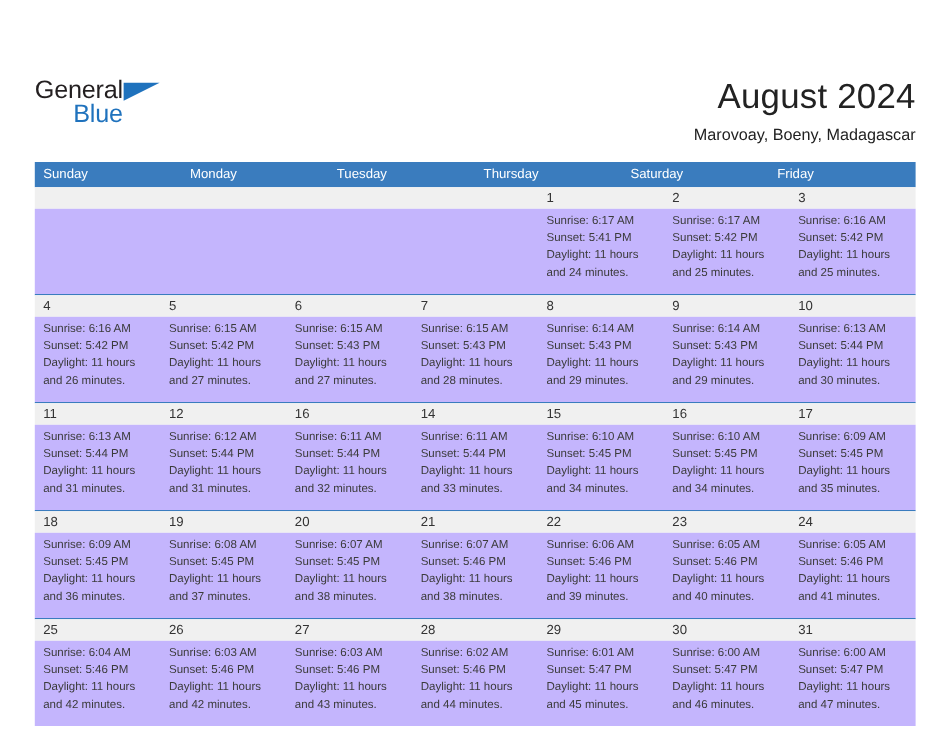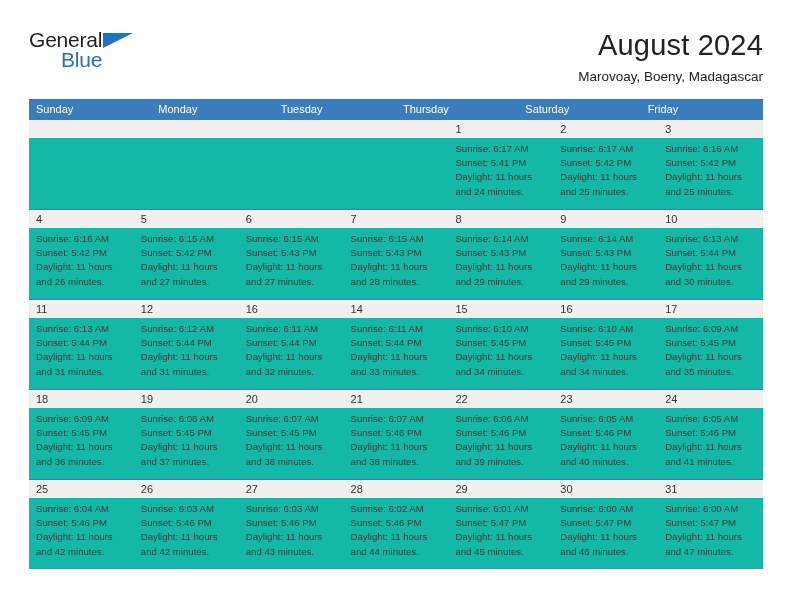--- a/index.html
+++ b/index.html
@@ -20,20 +20,21 @@
     padding: 0 29px;
   }
 
   
   .header {
     display: flex;
     align-items: flex-start;
     justify-content: space-between;
     padding-top: 28px;
     height: 76px;
+    margin-top: 36px;
   }
 
   .logo {
     position: relative;
     width: 110px;
     height: 46px;
     flex: 0 0 auto;
   }
   .logo-general {
     position: absolute;
@@ -117,21 +118,21 @@
   .daynum {
     flex: 1 1 0;
     font-size: 11px;
     line-height: 18px;
     color: #333333;
     padding-left: 7px;
   }
 
   .week-details {
     display: flex;
-    background: #14b8a6;
+    background: #c4b5fd;
     height: 71px;
   }
   .cell {
     flex: 1 1 0;
     padding: 4px 6px 0 7px;
     overflow: hidden;
   }
   .cell-line {
     font-size: 9.6px;
     line-height: 14.2px;

